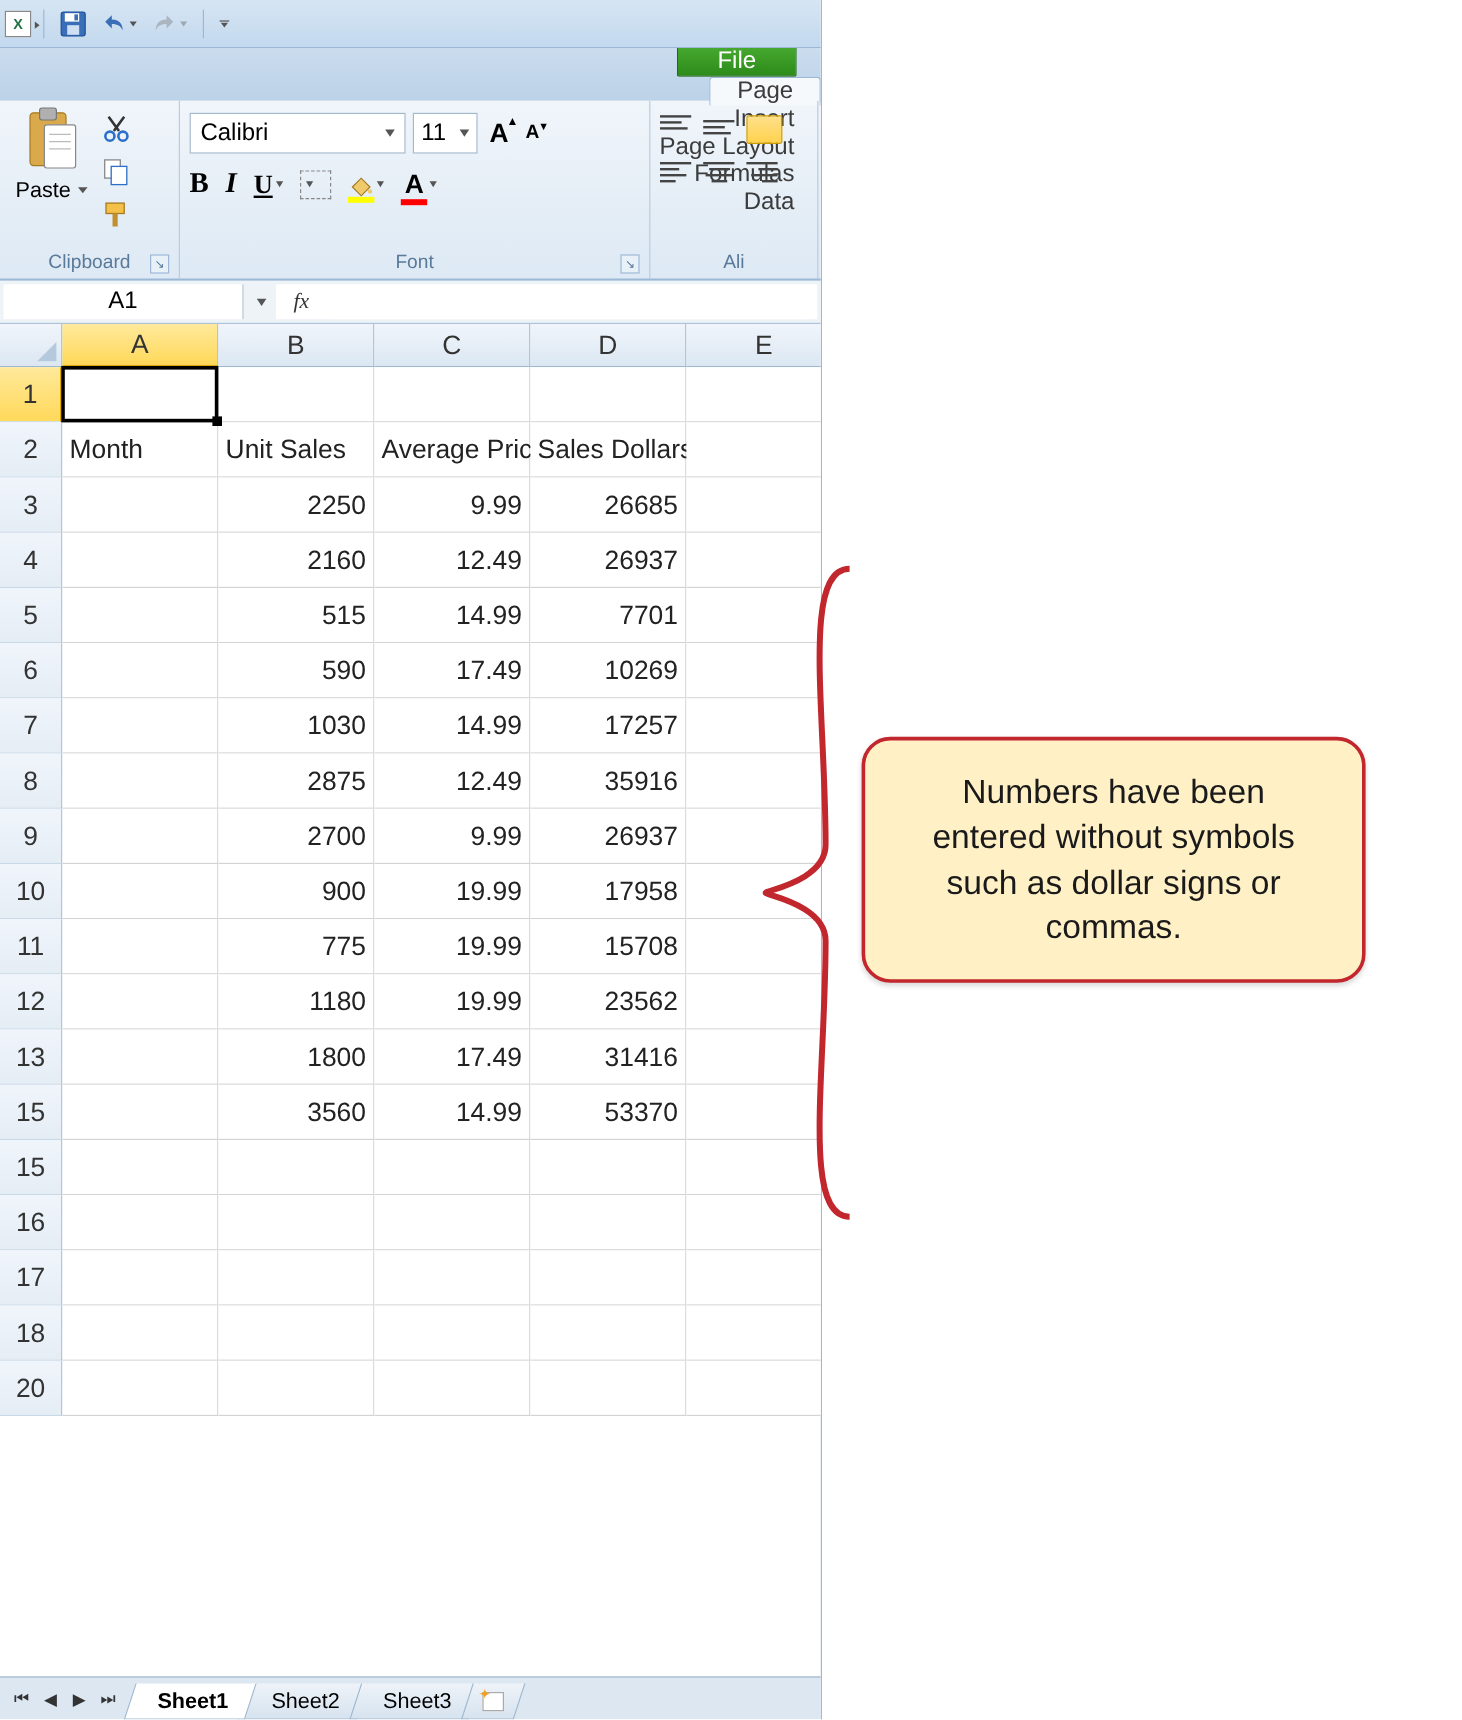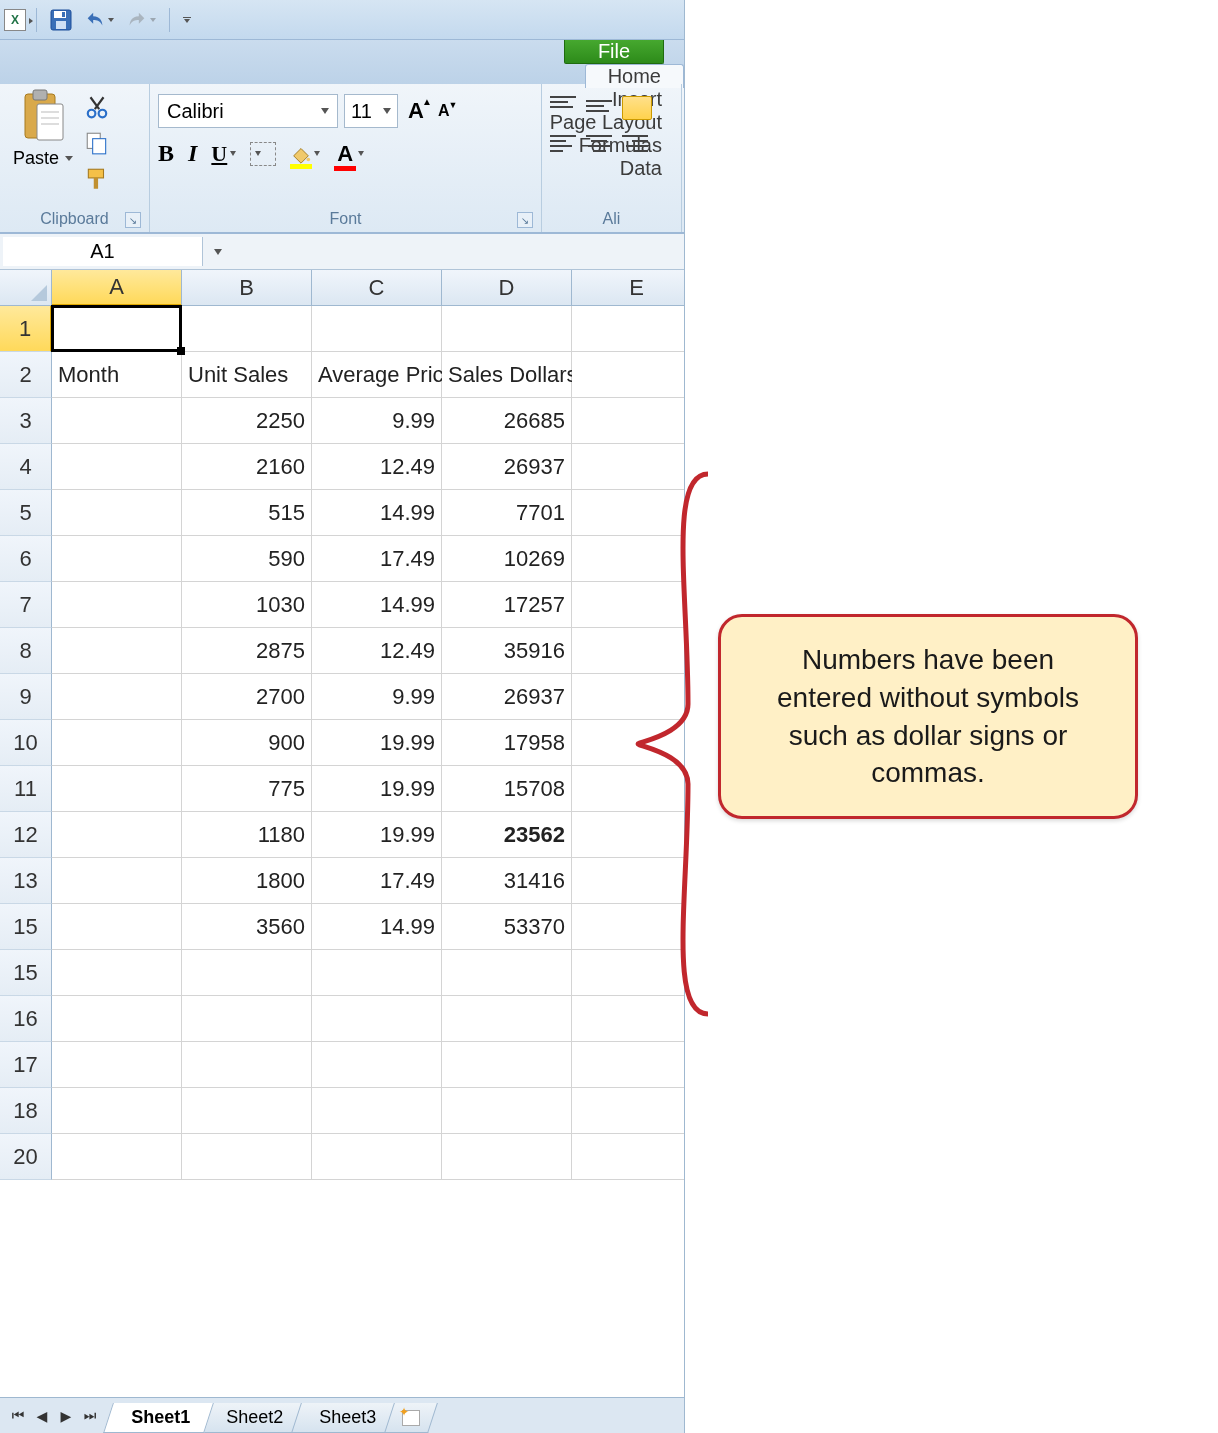--- a/index.html
+++ b/index.html
@@ -149,21 +149,21 @@
       <svg viewBox="0 0 24 24">
           <path d="M20 10 L14 4 L14 8 C6 8 4 14 4 18 C6 13 10 12 14 12 L14 16 Z" fill="#777"></path>
         </svg>
     </div>
     <div class="qat-sep"></div>
     <div class="qat-more"></div>
   </div>
 
   <div class="tabs-row">
     <div class="file-tab">File</div>
-    <div class="ribbon-tab active">Home</div>
+    <div class="ribbon-tab active">Page</div>
     <div class="ribbon-tab">Insert</div>
     <div class="ribbon-tab">Page Layout</div>
     <div class="ribbon-tab">Formulas</div>
     <div class="ribbon-tab">Data</div>
   </div>
 
   <div class="ribbon">
 
     <div class="ribbon-group clipboard-group">
       <div class="group-body">
@@ -295,20 +295,24 @@
       </div>
       <div class="group-label">Ali</div>
     </div>
   </div>
 
   <div class="formula-row">
     <div class="name-box">A1</div>
     <div class="name-box-dd">
         <span class="dd-arrow"></span>
       </div>
+    <div class="fx-area">
+      <span class="fx-label">&nbsp;<span>fx</span></span>
+      <input class="formula-input" value="" style="">
+    </div>
   </div>
 
   <div class="grid-wrap" style="height:920px;">
     <div class="grid-corner"></div>
     <div class="col-headers" id="col-headers">
         <div class="col-h sel" style="width: 130px;">A</div>
         <div class="col-h" style="width: 130px;">B</div>
         <div class="col-h" style="width: 130px;">C</div>
         <div class="col-h" style="width: 130px;">D</div>
         <div class="col-h" style="width: 130px;">E</div>
@@ -409,21 +413,21 @@
           <div class="cell txt" style="width: 130px;"></div>
           <div class="cell num" style="width: 130px;">775</div>
           <div class="cell num" style="width: 130px;">19.99</div>
           <div class="cell num" style="width: 130px;">15708</div>
           <div class="cell txt" style="width: 130px;"></div>
         </div>
         <div class="cell-row">
           <div class="cell txt" style="width: 130px;"></div>
           <div class="cell num" style="width: 130px;">1180</div>
           <div class="cell num" style="width: 130px;">19.99</div>
-          <div class="cell num" style="width: 130px; font-weight: bold;">23562</div>
+          <div class="cell num" style="width: 130px;">23562</div>
           <div class="cell txt" style="width: 130px;"></div>
         </div>
         <div class="cell-row">
           <div class="cell txt" style="width: 130px;"></div>
           <div class="cell num" style="width: 130px;">1800</div>
           <div class="cell num" style="width: 130px;">17.49</div>
           <div class="cell num" style="width: 130px;">31416</div>
           <div class="cell txt" style="width: 130px;"></div>
         </div>
         <div class="cell-row">

